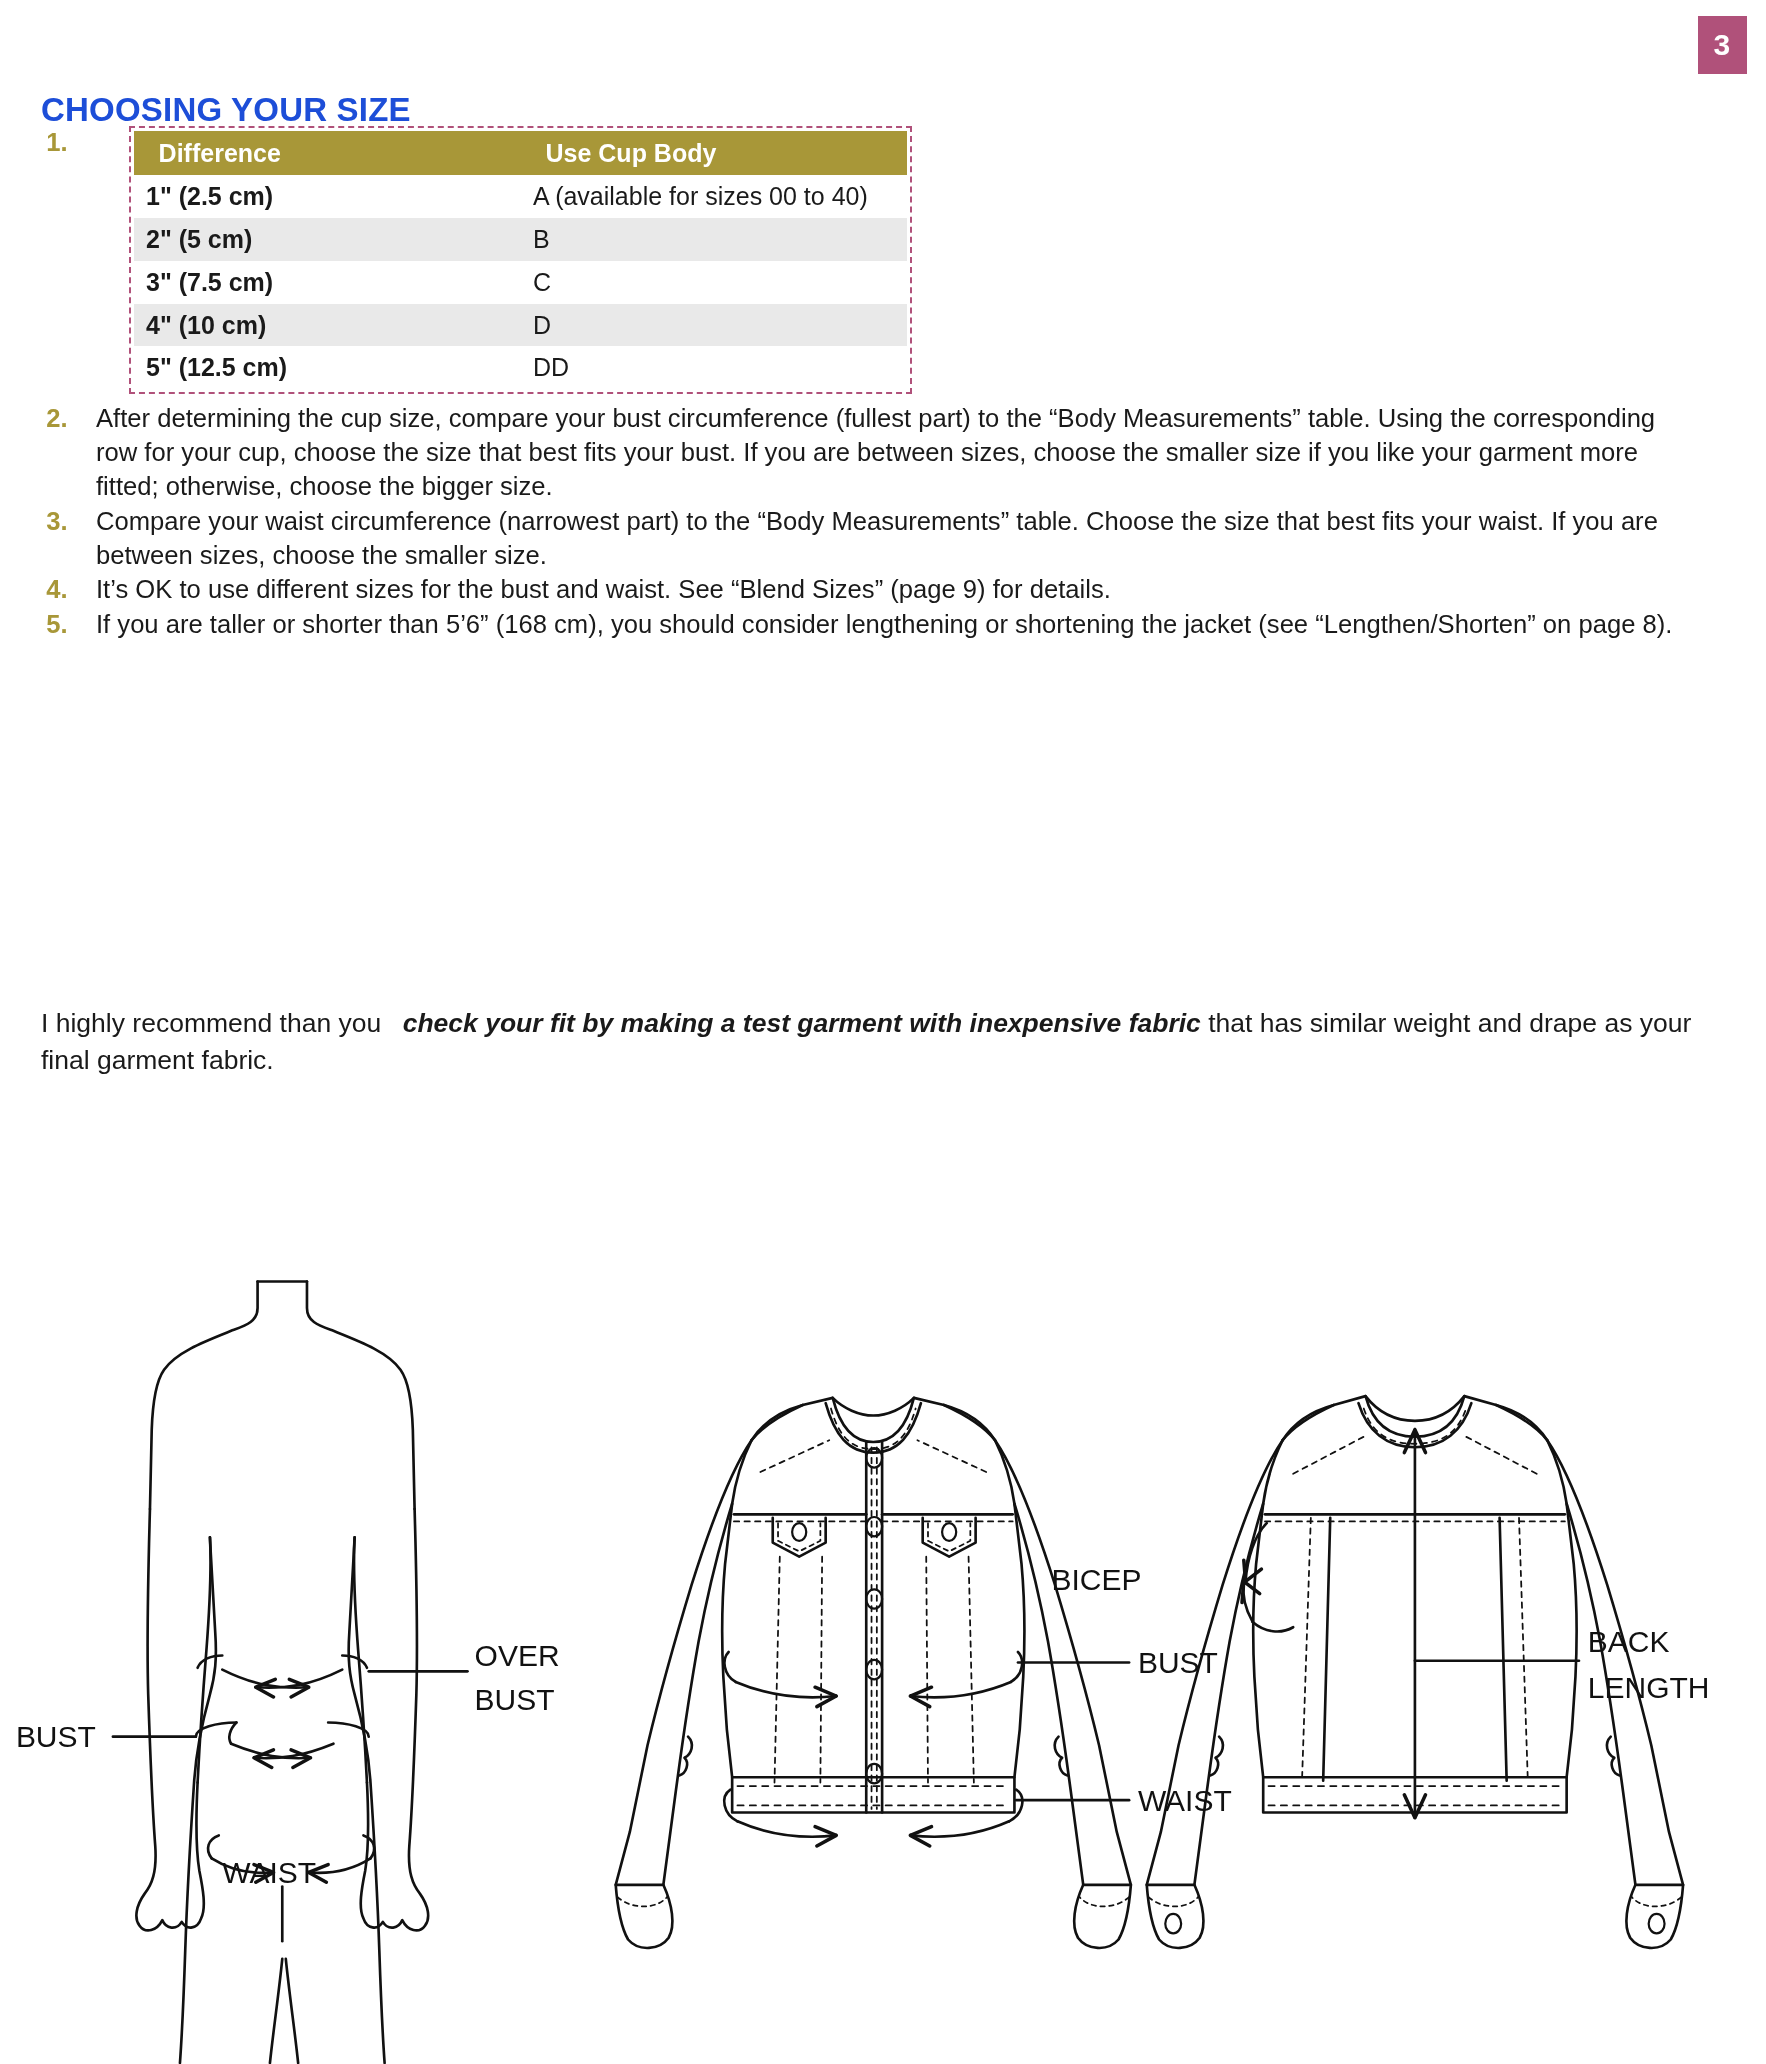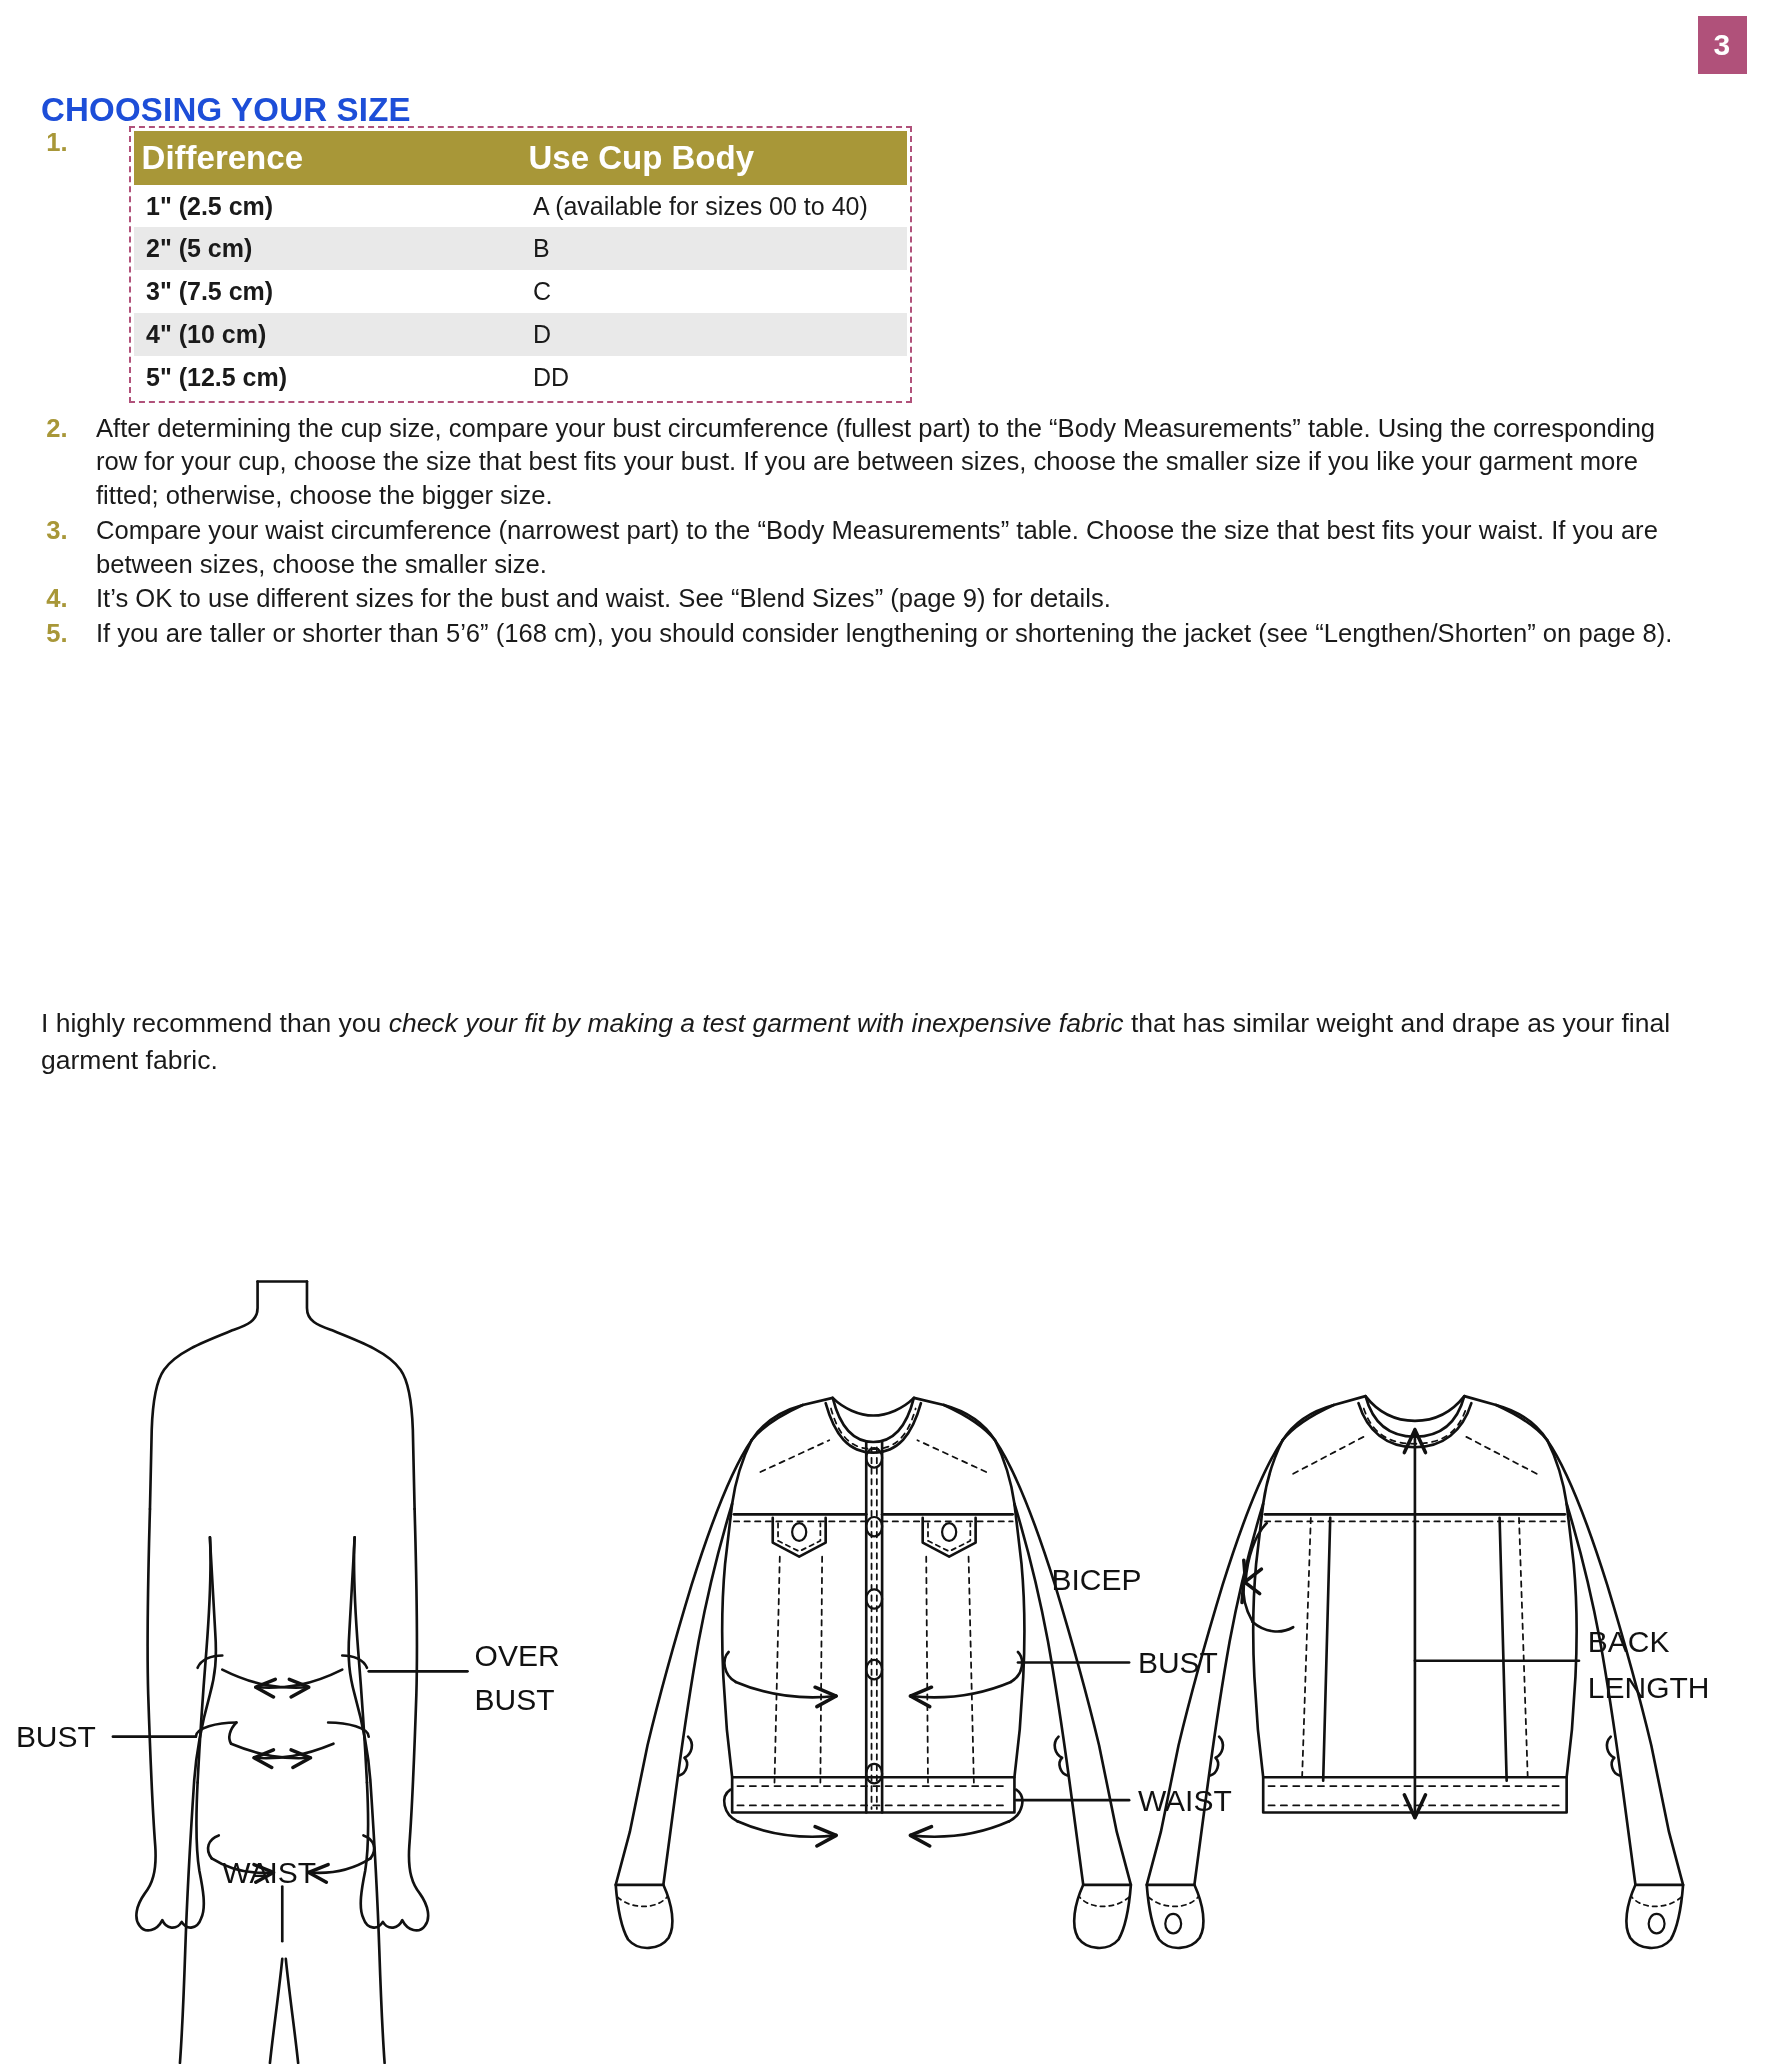--- a/index.html
+++ b/index.html
@@ -78,45 +78,46 @@
   }
   table.cup {
     border-collapse: collapse;
     width: 100%;
     table-layout: fixed;
   }
   table.cup th {
     background: #a89738;
     color: #ffffff;
     text-align: left;
-    font-size: 33px;
+    font-size: 25px;
     font-weight: bold;
-    padding: 8px 0 8px 8px;
+    padding: 8px 0 8px 25px;
     line-height: 1.15;
   }
   table.cup td {
     font-size: 25px;
     padding: 7px 0 7px 12.4px;
     line-height: 1.15;
     vertical-align: middle;
   }
   table.cup td.c0 { font-weight: bold; width: 225px; }
   table.cup tbody tr.alt td { background: #e9e9e9; }
 
   
   #closing {
     position: absolute;
     left: 41px; top: 978px;
     width: 1659px;
     font-size: 26.5px;
     line-height: 1.42;
   }
   #closing b {
-    font-weight: normal;
+    font-weight: bold;
     font-style: italic;
+    margin-left: 14px;
   }
 
   
   #figures {
     position: absolute;
     left: 0; top: 1253px;
     width: 1766px; height: 812px;
   }
   #figures svg { display: block; }
 

